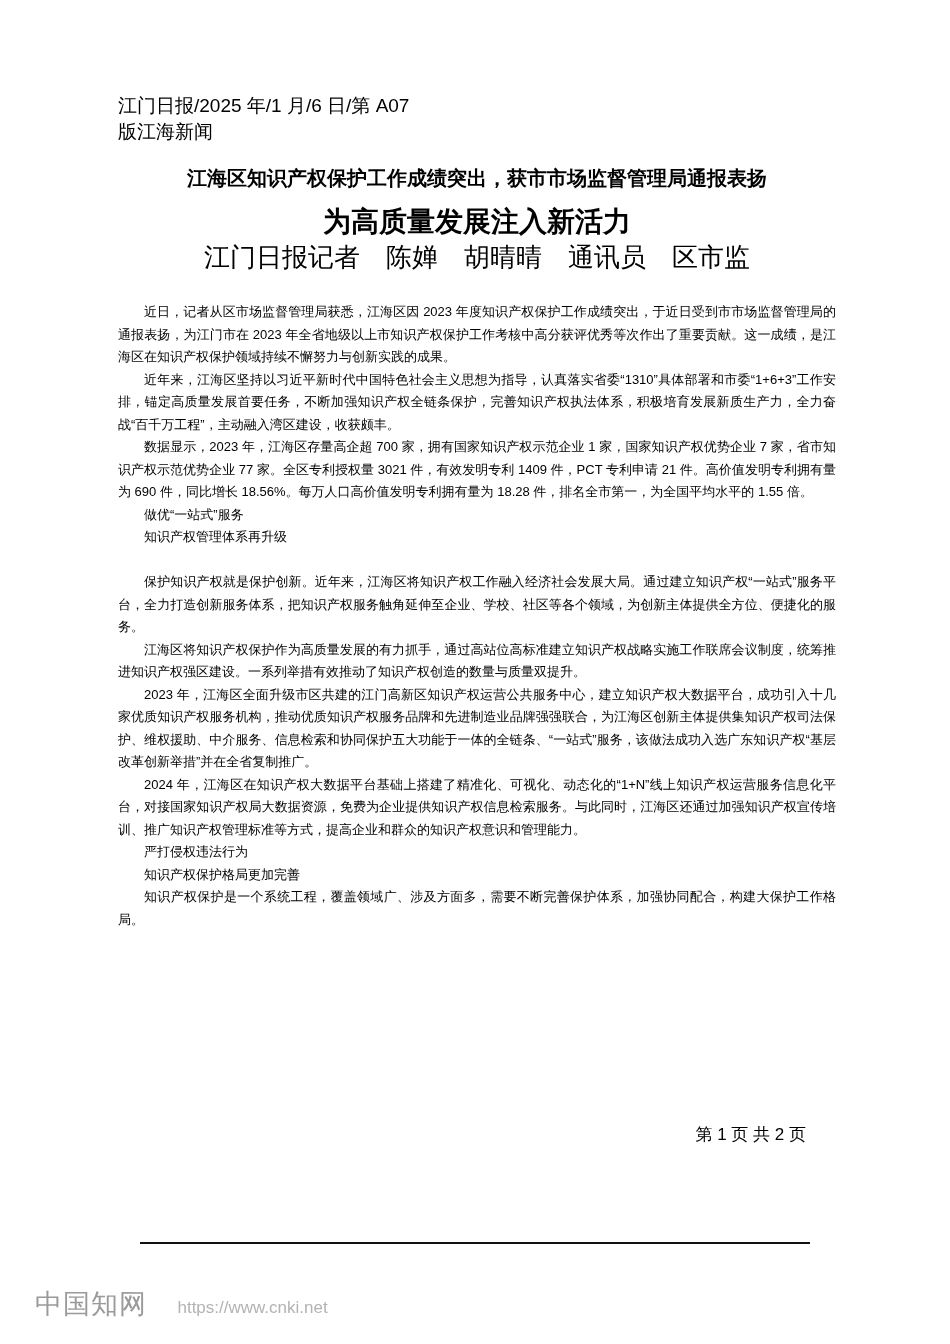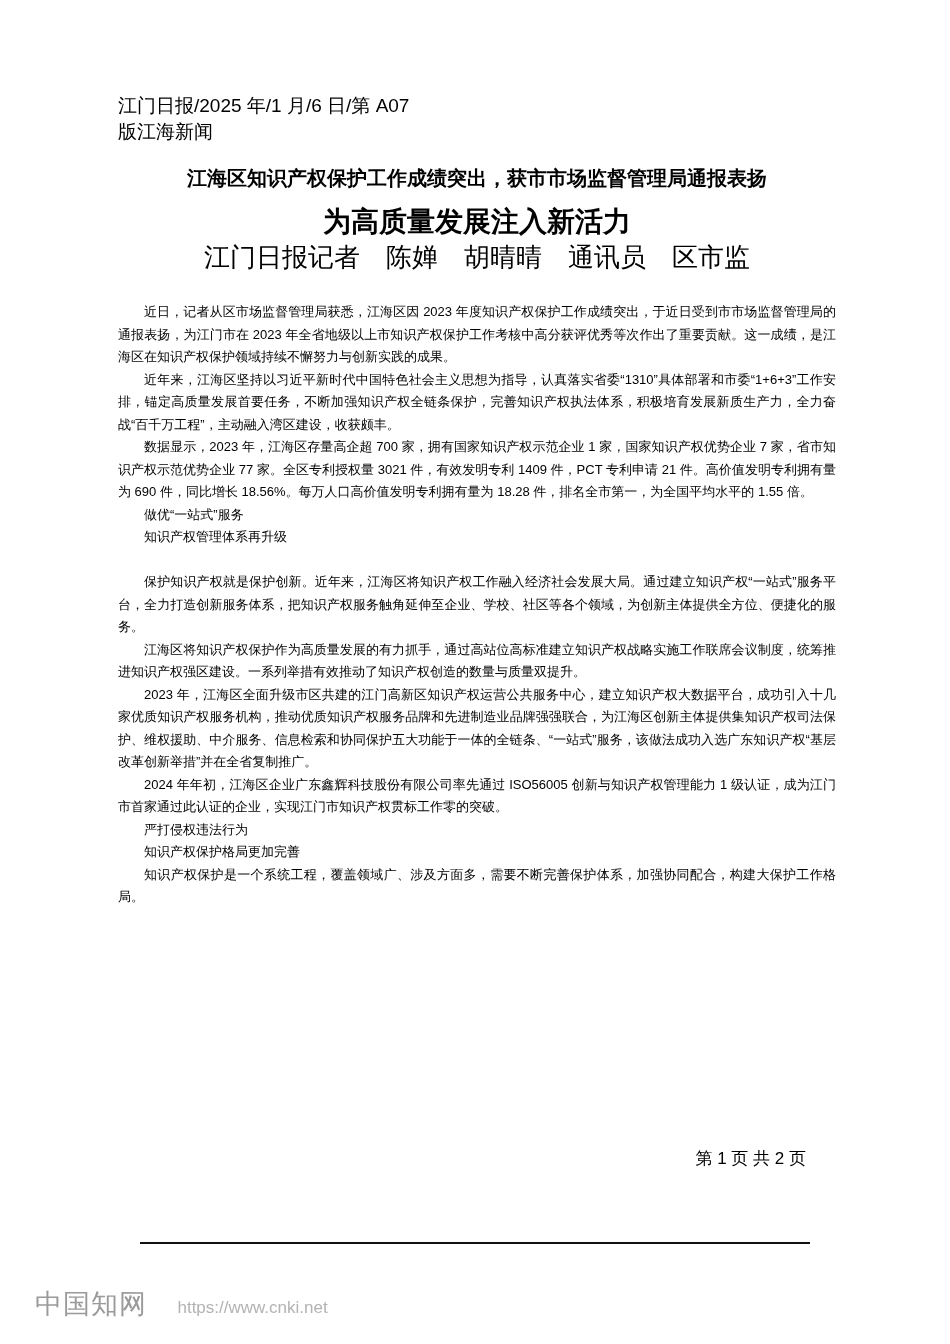--- a/index.html
+++ b/index.html
@@ -53,21 +53,21 @@
   }
   .para, .subhead {
     text-indent: 2em;
     margin: 0;
   }
   .spacer {
     height: 22.5px;
   }
   .page-indicator {
     position: absolute;
-    top: 1148px;
+    top: 1124px;
     right: 144px;
     font-size: 17px;
     line-height: 22px;
   }
   .bottom-rule {
     position: absolute;
     top: 1242px;
     left: 140px;
     width: 670px;
     height: 2px;
@@ -109,21 +109,21 @@
   <div class="article-body" id="article-body">
       <div class="para">近日，记者从区市场监督管理局获悉，江海区因 2023 年度知识产权保护工作成绩突出，于近日受到市市场监督管理局的通报表扬，为江门市在 2023 年全省地级以上市知识产权保护工作考核中高分获评优秀等次作出了重要贡献。这一成绩，是江海区在知识产权保护领域持续不懈努力与创新实践的成果。</div>
       <div class="para">近年来，江海区坚持以习近平新时代中国特色社会主义思想为指导，认真落实省委“1310”具体部署和市委“1+6+3”工作安排，锚定高质量发展首要任务，不断加强知识产权全链条保护，完善知识产权执法体系，积极培育发展新质生产力，全力奋战“百千万工程”，主动融入湾区建设，收获颇丰。</div>
       <div class="para">数据显示，2023 年，江海区存量高企超 700 家，拥有国家知识产权示范企业 1 家，国家知识产权优势企业 7 家，省市知识产权示范优势企业 77 家。全区专利授权量 3021 件，有效发明专利 1409 件，PCT 专利申请 21 件。高价值发明专利拥有量为 690 件，同比增长 18.56%。每万人口高价值发明专利拥有量为 18.28 件，排名全市第一，为全国平均水平的 1.55 倍。</div>
       <div class="subhead">做优“一站式”服务</div>
       <div class="subhead">知识产权管理体系再升级</div>
       <div class="spacer"></div>
       <div class="para">保护知识产权就是保护创新。近年来，江海区将知识产权工作融入经济社会发展大局。通过建立知识产权“一站式”服务平台，全力打造创新服务体系，把知识产权服务触角延伸至企业、学校、社区等各个领域，为创新主体提供全方位、便捷化的服务。</div>
       <div class="para">江海区将知识产权保护作为高质量发展的有力抓手，通过高站位高标准建立知识产权战略实施工作联席会议制度，统筹推进知识产权强区建设。一系列举措有效推动了知识产权创造的数量与质量双提升。</div>
       <div class="para">2023 年，江海区全面升级市区共建的江门高新区知识产权运营公共服务中心，建立知识产权大数据平台，成功引入十几家优质知识产权服务机构，推动优质知识产权服务品牌和先进制造业品牌强强联合，为江海区创新主体提供集知识产权司法保护、维权援助、中介服务、信息检索和协同保护五大功能于一体的全链条、“一站式”服务，该做法成功入选广东知识产权“基层改革创新举措”并在全省复制推广。</div>
-      <div class="para">2024 年年初，江海区企业广东鑫辉科技股份有限公司率先通过 ISO56005 创新与知识产权管理能力 1 级认证，成为江门市首家通过此认证的企业，实现江门市知识产权贯标工作零的突破。</div>
+      <div class="para">2024 年，江海区在知识产权大数据平台基础上搭建了精准化、可视化、动态化的“1+N”线上知识产权运营服务信息化平台，对接国家知识产权局大数据资源，免费为企业提供知识产权信息检索服务。与此同时，江海区还通过加强知识产权宣传培训、推广知识产权管理标准等方式，提高企业和群众的知识产权意识和管理能力。</div>
       <div class="subhead">严打侵权违法行为</div>
       <div class="subhead">知识产权保护格局更加完善</div>
       <div class="para">知识产权保护是一个系统工程，覆盖领域广、涉及方面多，需要不断完善保护体系，加强协同配合，构建大保护工作格局。</div>
     </div>
 
   <div class="page-indicator">第 1 页 共 2 页</div>
 
   <div class="bottom-rule"></div>
 
   <div class="watermark">

